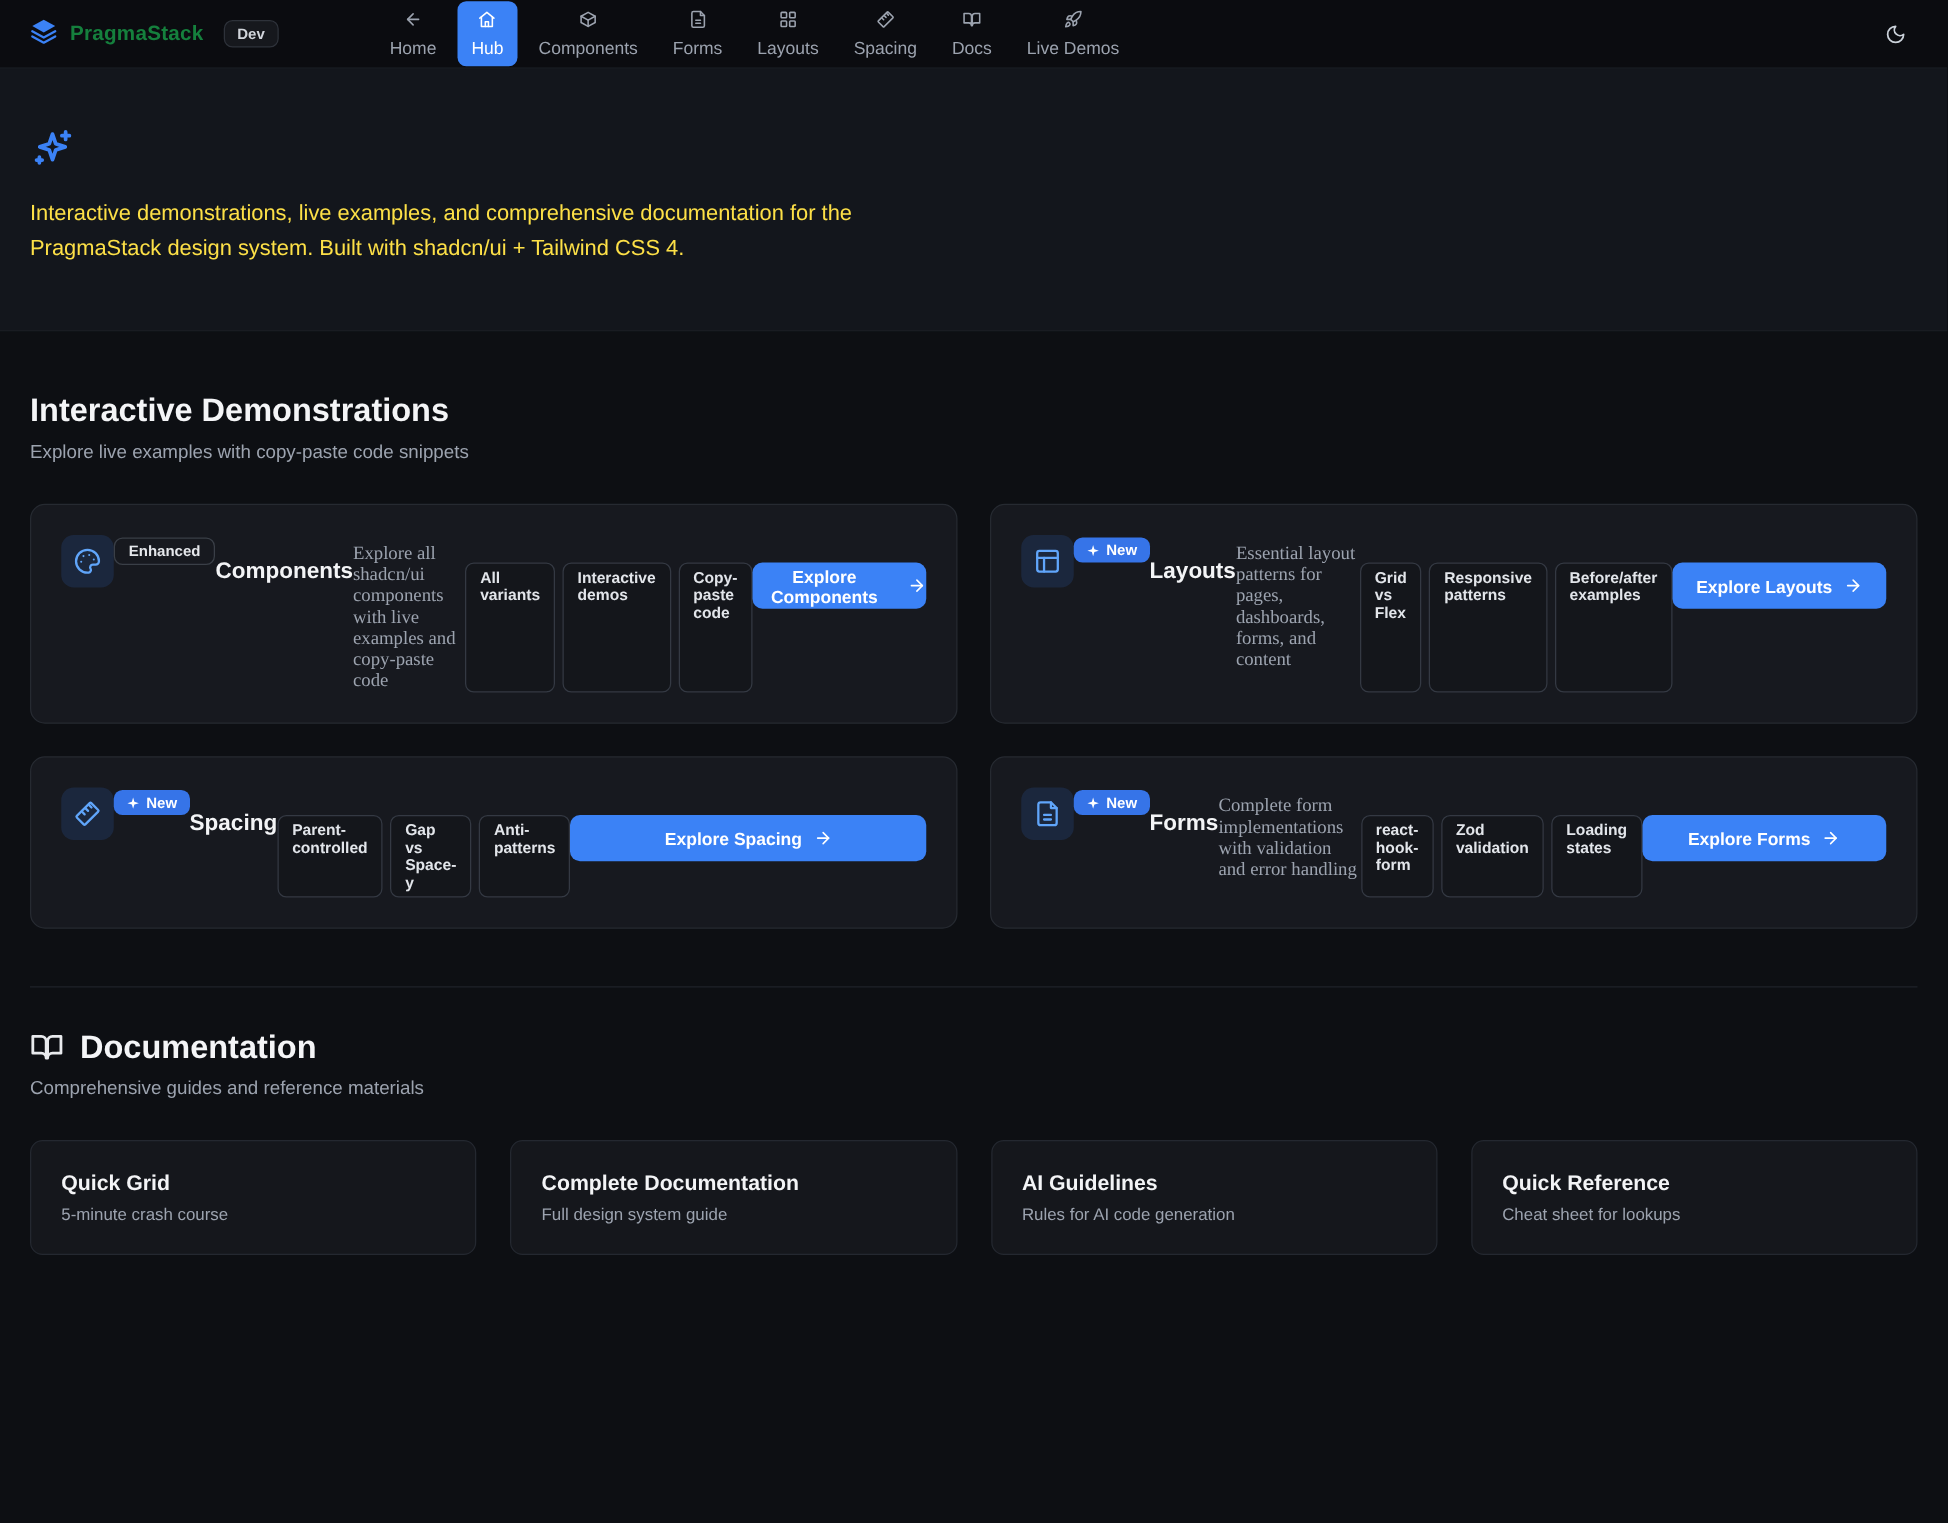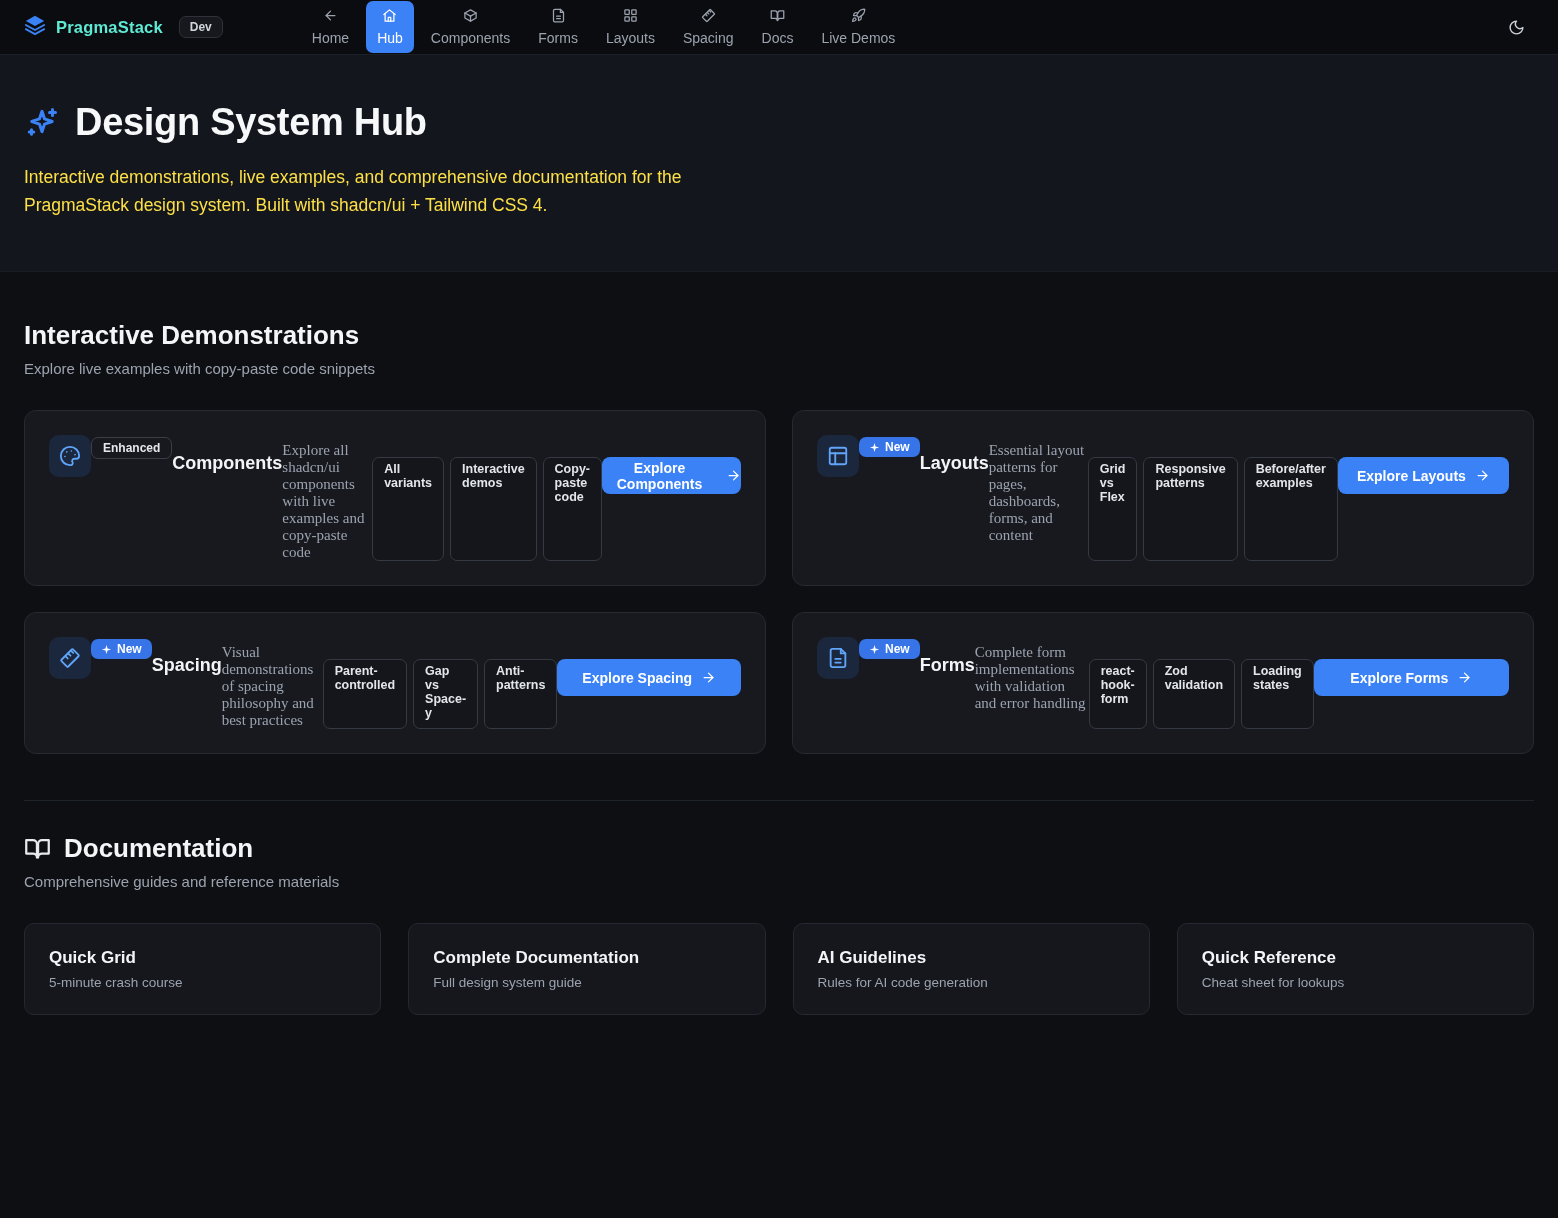--- a/index.html
+++ b/index.html
@@ -11,21 +11,21 @@
     -webkit-font-smoothing: antialiased;
   }
   .ic { stroke: currentColor; fill: none; stroke-width: 2; stroke-linecap: round; stroke-linejoin: round; display: block; }
 
   
   .navbar {
     height: 55px; display: flex; align-items: center;
     padding: 0 24px; background: #0b0c10; border-bottom: 1px solid #1d2026;
   }
   .brand { display: flex; align-items: center; gap: 10px; }
-  .brand-name { font-size: 16.5px; font-weight: 700; color: #5eead4; letter-spacing: .2px; }
+  .brand-name { font-size: 16.5px; font-weight: 700; color: #15803d; letter-spacing: .2px; }
   .dev-badge {
     margin-left: 6px; font-size: 12px; font-weight: 600; color: #d1d5db;
     background: #16181d; border: 1px solid #2e323a; border-radius: 7px; padding: 3px 10px;
   }
   .nav-links { display: flex; align-items: center; gap: 6px; margin-left: 78px; }
   .nav-link {
     display: flex; align-items: center; gap: 7px; color: #9ca3af;
     font-size: 14px; padding: 7px 11px; border-radius: 7px; text-decoration: none; cursor: pointer; flex-direction: column;
   }
   .nav-link.active { background: #3b82f6; color: #ffffff; }
@@ -204,21 +204,20 @@
 </header>
 
 <section class="hero">
   <div class="hero-title-row">
     <span class="hero-sparkles">
       <svg class="ic" width="36" height="36" viewBox="0 0 24 24" stroke-width="1.8">
         <path d="M12 4.2 13.7 9.3 18.8 11 13.7 12.7 12 17.8 10.3 12.7 5.2 11 10.3 9.3z"></path>
         <path d="M19 3v4M17 5h4M5 16.5v3M3.5 18h3"></path>
       </svg>
     </span>
-    <h1 class="hero-title">Design System Hub</h1>
   </div>
   <p class="hero-sub">Interactive demonstrations, live examples, and comprehensive documentation for the PragmaStack design system. Built with shadcn/ui + Tailwind CSS 4.</p>
 </section>
 
 <main class="main">
 
   <h2 class="section-heading">Interactive Demonstrations</h2>
   <p class="section-sub">Explore live examples with copy-paste code snippets</p>
 
   <div class="demo-grid">
@@ -297,21 +296,20 @@
             </svg>
         </div>
         <span class="badge-new">
           <svg width="11" height="11" viewBox="0 0 24 24">
               <path d="M12 2 14.2 9.8 22 12 14.2 14.2 12 22 9.8 14.2 2 12 9.8 9.8z"></path>
             </svg>
           <span>New</span>
         </span>
       </div>
       <h3 class="card-title">Spacing</h3>
-      <p class="card-desc">Visual demonstrations of spacing philosophy and best practices</p>
       <div class="tag-row">
         <span class="tag">Parent-controlled</span>
         <span class="tag">Gap vs Space-y</span>
         <span class="tag">Anti-patterns</span>
       </div>
       <button class="cta">
         <span>Explore Spacing</span>
         <span>
             <svg class="ic" width="15" height="15" viewBox="0 0 24 24">
               <path d="M5 12h14"></path>

